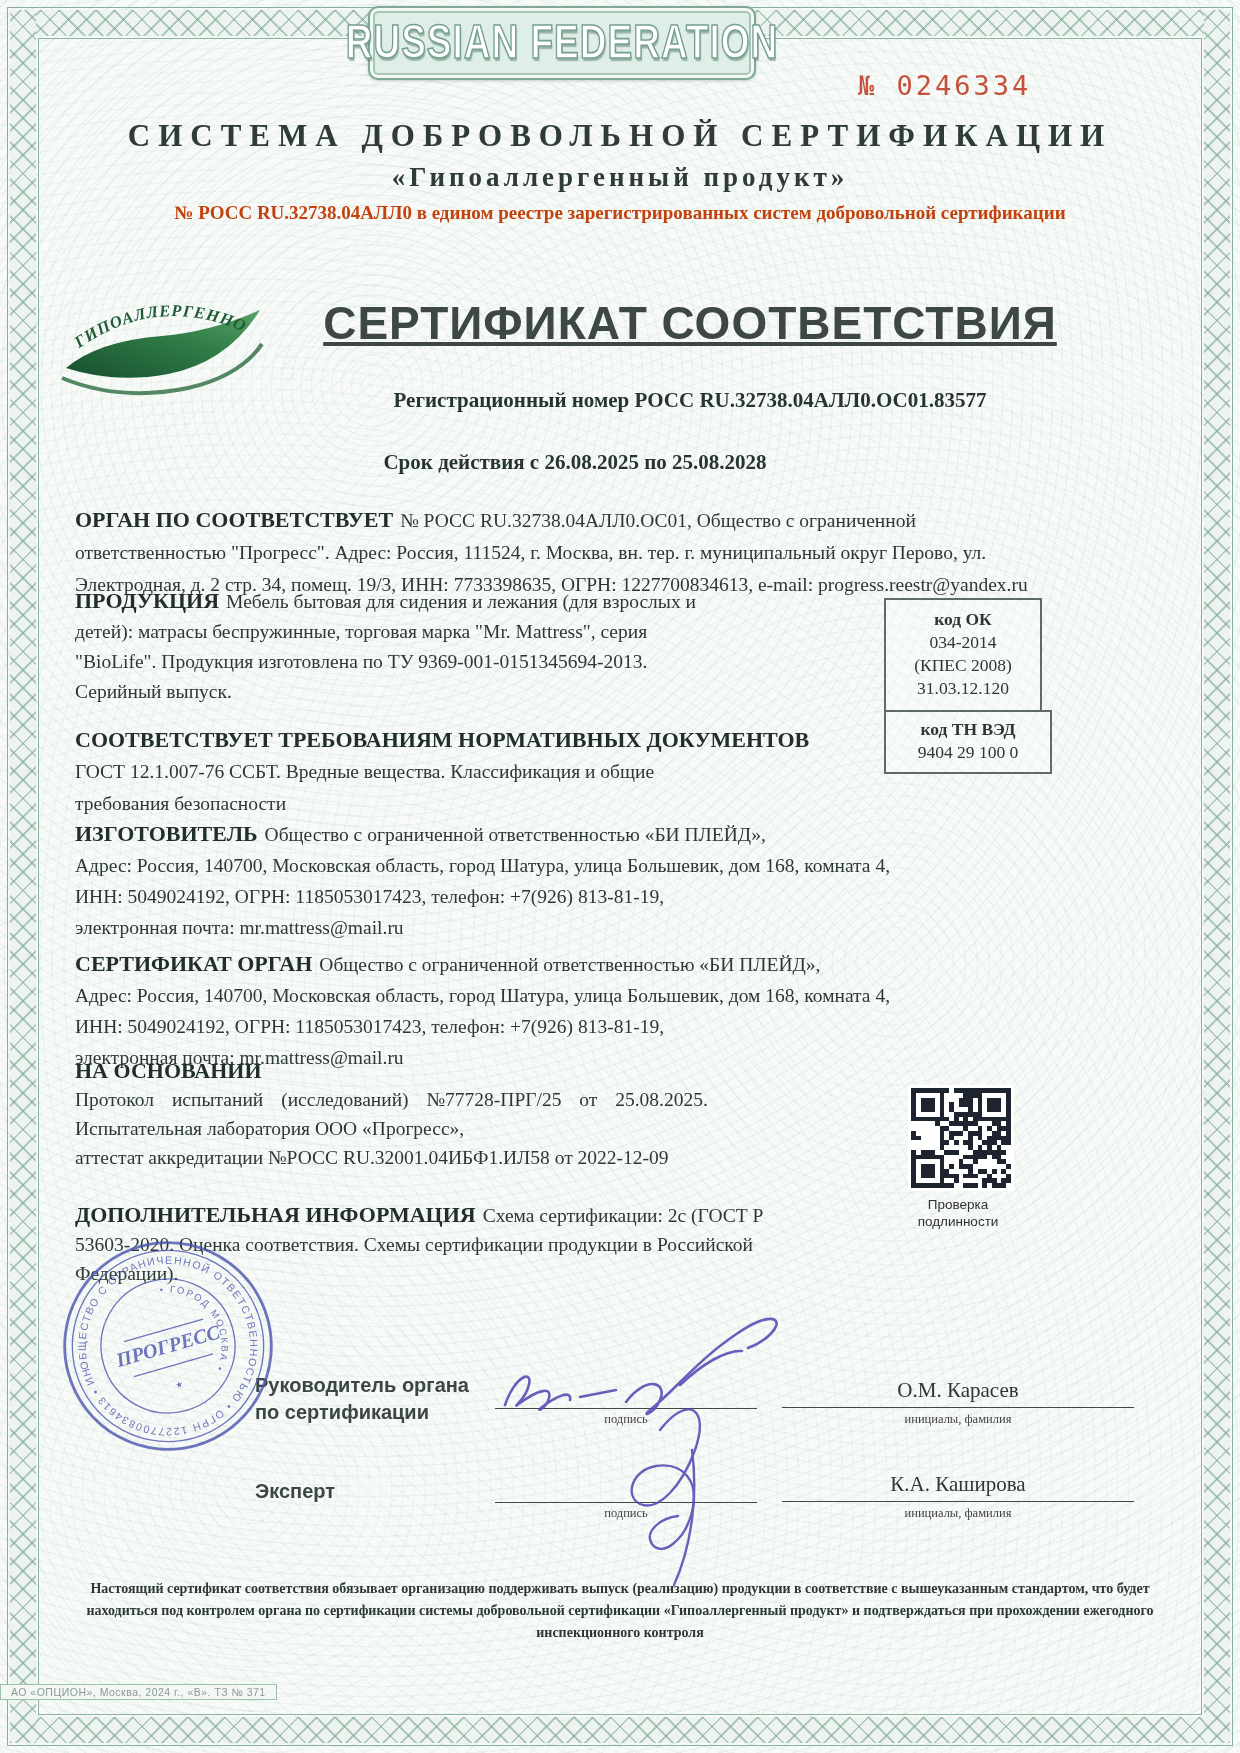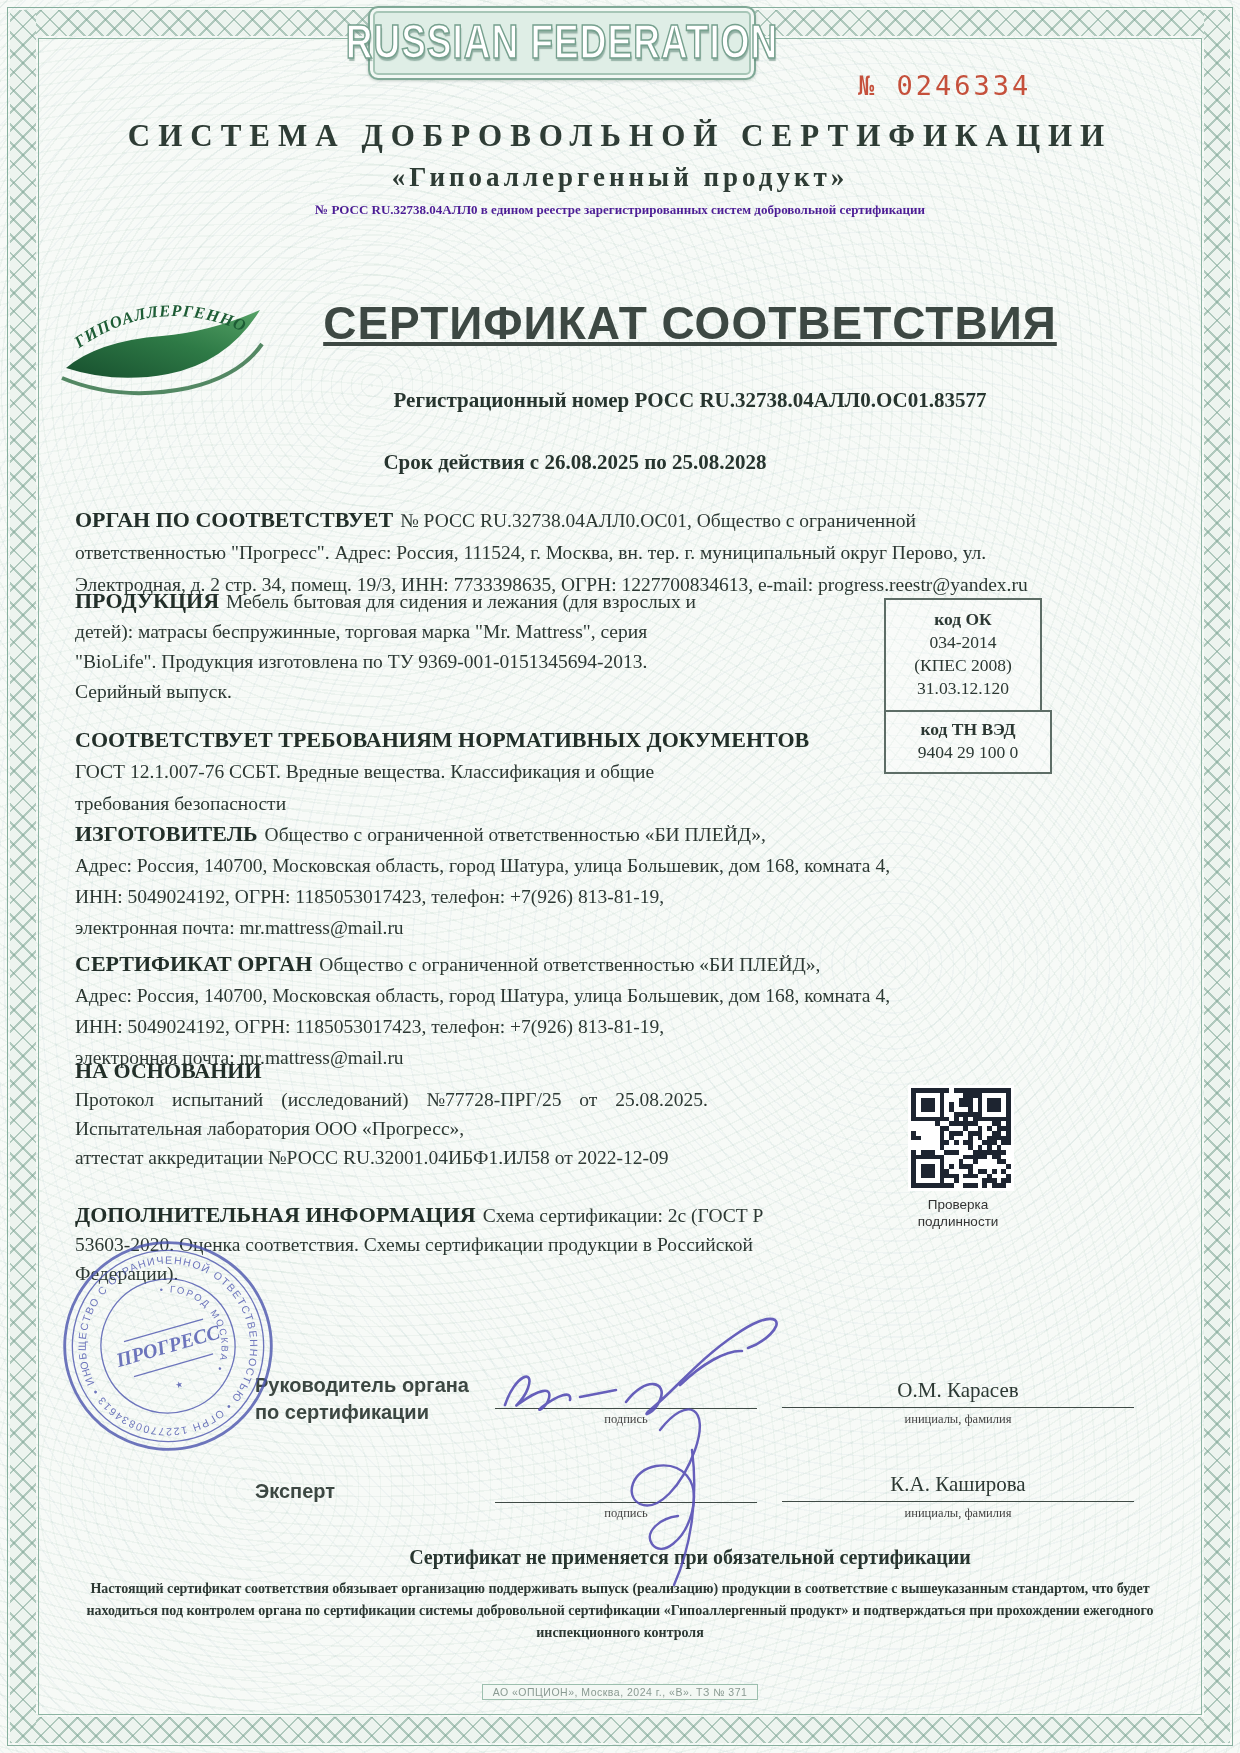--- a/index.html
+++ b/index.html
@@ -35,21 +35,21 @@
     display:flex;align-items:center;justify-content:center;}
   .banner-text{font-family:"Liberation Sans","DejaVu Sans",sans-serif;font-weight:800;font-size:37px;
     color:#fff;-webkit-text-stroke:1.3px #76a08e;text-shadow:1px 2px 1px rgba(90,130,115,.55);
     letter-spacing:1px;transform:scaleY(1.28);white-space:nowrap;}
 
   .serial{left:858px;top:70px;width:200px;font-family:"DejaVu Sans Mono",monospace;
     font-size:27px;letter-spacing:3px;color:#c5503b;}
 
   .sys-title{left:60px;top:118px;width:1120px;font-size:31px;letter-spacing:8px;font-weight:700;color:#2e3c35;}
   .sys-sub{left:60px;top:162px;width:1120px;font-size:27px;letter-spacing:4px;font-weight:700;color:#2e3c35;}
-  .registry{left:60px;top:202px;width:1120px;font-size:13px;font-weight:700;color:#4c1d95;}
+  .registry{left:60px;top:202px;width:1120px;font-size:19px;font-weight:700;color:#c2410c;}
 
   .cert-title{left:240px;top:296px;width:900px;font-size:46px;font-weight:800;letter-spacing:1px;color:#3d4843;}
   .reg-line{left:240px;top:388px;width:900px;font-size:21px;font-weight:700;color:#27352f;}
   .validity{left:60px;top:450px;width:1030px;font-size:21px;font-weight:700;color:#27352f;}
 
   .sec{font-size:19.5px;line-height:31px;color:#2c3833;}
   .sec .h{font-weight:700;font-size:22px;margin-right:7px;color:#222f29;}
   .sec .hb{display:block;font-weight:700;font-size:22px;color:#222f29;}
   .organ{left:75px;top:484px;width:1096px;line-height:32px;}
   .product{left:75px;top:566px;width:800px;line-height:30px;}
@@ -91,21 +91,21 @@
   .nm1{left:782px;top:1378px;width:352px;}
   .nm2{left:782px;top:1472px;width:352px;}
   .ncap1{left:782px;top:1412px;width:352px;}
   .ncap2{left:782px;top:1506px;width:352px;}
   .sig-svg{left:430px;top:1290px;width:420px;height:300px;z-index:4;pointer-events:none;}
 
   .stamp{left:58px;top:1236px;width:220px;height:220px;opacity:.8;transform:rotate(-16deg);z-index:3;}
 
   .foot-note{left:240px;top:1546px;width:900px;font-size:20px;font-weight:700;color:#27352f;}
   .fine{left:68px;top:1578px;width:1104px;font-size:14px;font-weight:700;line-height:22px;color:#2c3833;}
-  .printbox{left:0;top:1684px;width:1240px;display:flex;justify-content:center;z-index:7;}
+  .printbox{left:0;top:1684px;width:1240px;display:flex;z-index:7;}
   .printbox span{border:1px solid #9cbfae;background:#f3f8f4;padding:1px 10px;font-size:10.5px;
       letter-spacing:.5px;color:#8a9a92;font-family:"Liberation Sans","DejaVu Sans",sans-serif;}
 </style>
 </head>
 <body>
 
 <div class="page">
 
   <div class="frame-out"></div>
   <div class="band t"></div>
@@ -486,19 +486,18 @@
       <path d="M150,107 L186,100"></path>
       <path d="M196,112 C216,85 238,92 230,110 C224,124 210,128 220,120 C245,100 268,70 305,45 C322,33 338,26 345,30 C352,36 335,52 318,58"></path>
       <path d="M250,95 C272,74 296,60 312,61"></path>
     </g>
     <g fill="none" stroke="#574fb5" stroke-width="2.4" stroke-linecap="round" opacity=".9">
       <path d="M230,140 C258,104 280,118 265,160 C252,196 228,222 210,214 C194,206 202,180 226,176 C252,172 270,190 262,222 C255,250 232,268 222,254 C214,242 230,228 248,226"></path>
       <path d="M262,160 C268,205 262,255 244,295"></path>
     </g>
   </svg>
 
-  <div class="abs ctr foot-note">Сертификат не применяется при обязательной сертификации</div>
   <div class="abs ctr fine">Настоящий сертификат соответствия обязывает организацию поддерживать выпуск (реализацию) продукции в соответствие с вышеуказанным стандартом, что будет находиться под контролем органа по сертификации системы добровольной сертификации «Гипоаллергенный продукт» и подтверждаться при прохождении ежегодного инспекционного контроля</div>
   <div class="abs printbox">
     <span>АО «ОПЦИОН», Москва, 2024 г., «В». ТЗ № 371</span>
   </div>
 
 </div>
 
 </body></html>

